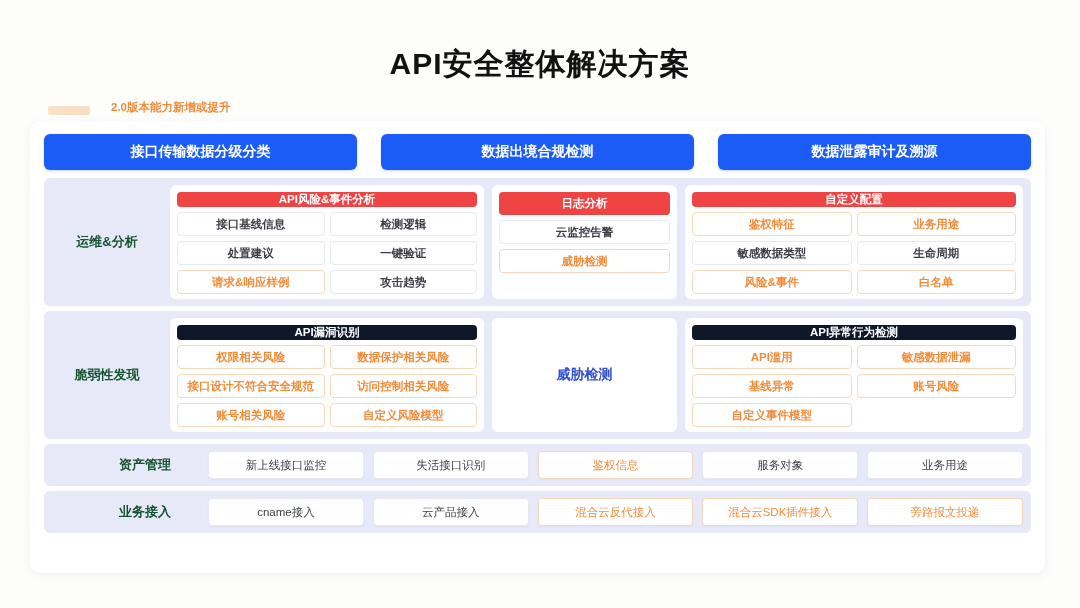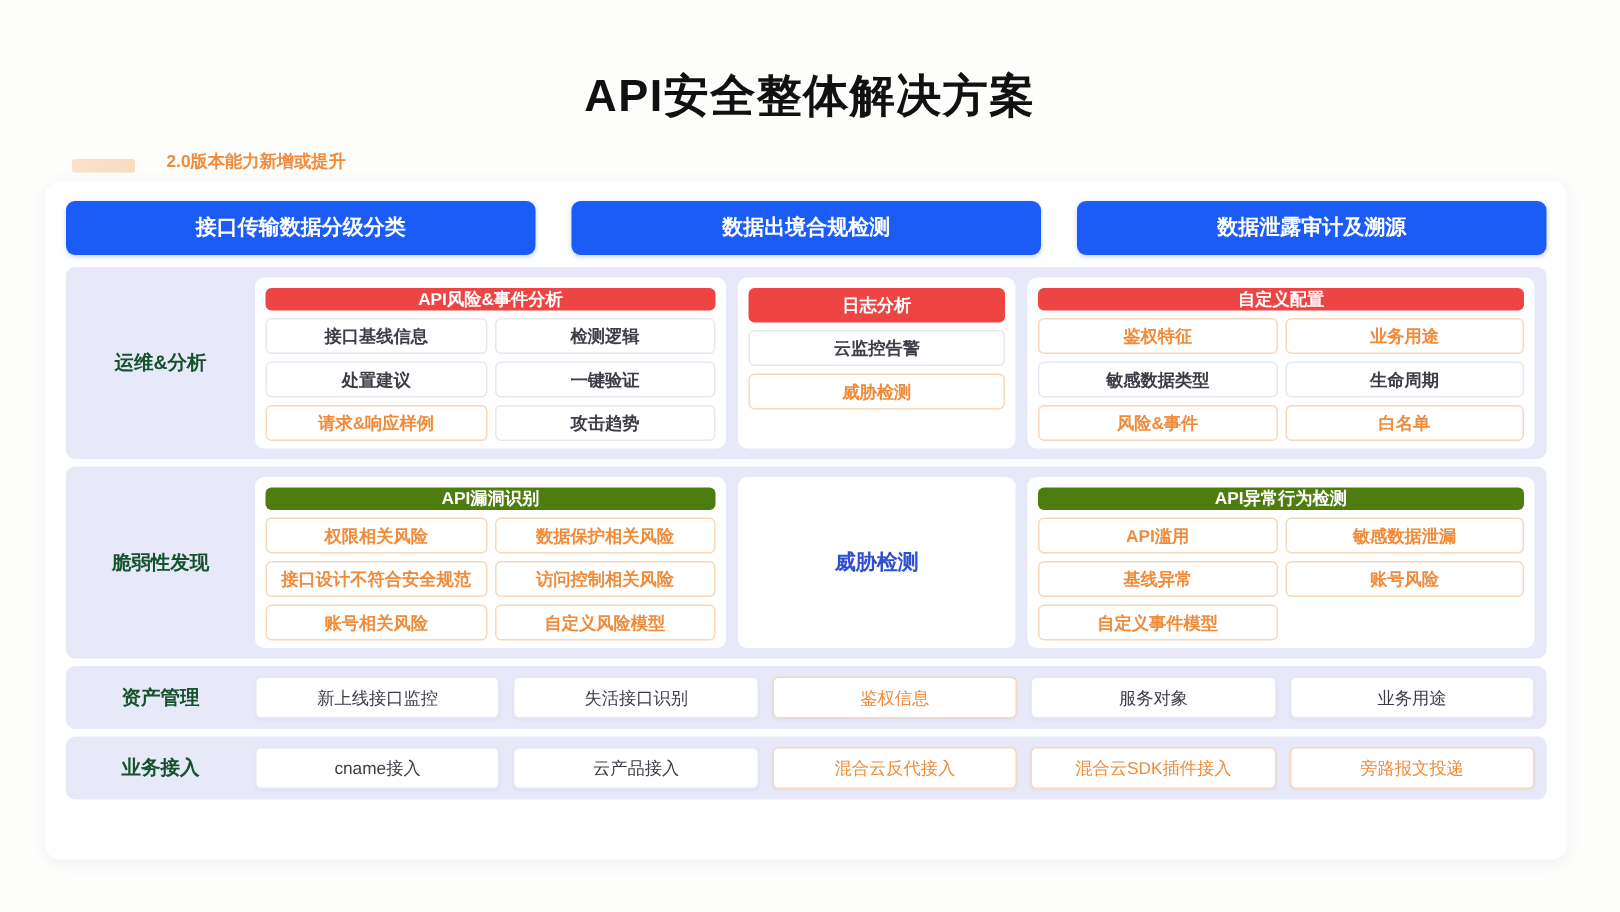--- a/index.html
+++ b/index.html
@@ -64,42 +64,42 @@
     box-sizing: border-box;
   }
   .row.tall { height: 128px; padding: 7px 8px 7px 0; }
   .row.short { height: 42px; padding: 0; align-items: center; }
 
   .row-label {
     width: 126px; min-width: 126px;
     display: flex; align-items: center; justify-content: center;
     color: #14532d; font-size: 13px; font-weight: bold;
   }
-  .row.short .row-label { width: 126px; min-width: 126px; }
+  .row.short .row-label { width: 126px; min-width: 126px; margin-left: 38px; }
 
   .row-body { flex: 1; display: flex; gap: 8px; }
 
   
   .panel {
     background: #ffffff; border-radius: 6px;
     padding: 7px;
     box-sizing: border-box;
     display: flex; flex-direction: column; gap: 5px;
   }
   .panel.w-left { width: 314px; min-width: 314px; }
   .panel.w-mid  { width: 185px; min-width: 185px; }
   .panel.w-right{ flex: 1; }
 
   .panel-head {
     height: 23px; border-radius: 4px;
     display: flex; align-items: center; justify-content: center;
     font-size: 11.5px; color: #ffffff; font-weight: bold;
   }
   .panel-head.blue   { background: #ef4444; text-align: right; }
-  .panel-head.orange { background: #4d7c0f; }
+  .panel-head.orange { background: #0f172a; }
 
   .grid { display: flex; flex-wrap: wrap; gap: 5px; flex: 1; align-content: flex-start; font-weight: bold; }
   .grid.cols2 > .cell { width: calc(50% - 2.5px); }
   .grid.cols1 > .cell { width: 100%; }
 
   .cell {
     height: 24px; box-sizing: border-box;
     border: 1px solid #e6e8f2; border-radius: 4px;
     background: #ffffff;
     display: flex; align-items: center; justify-content: center;

